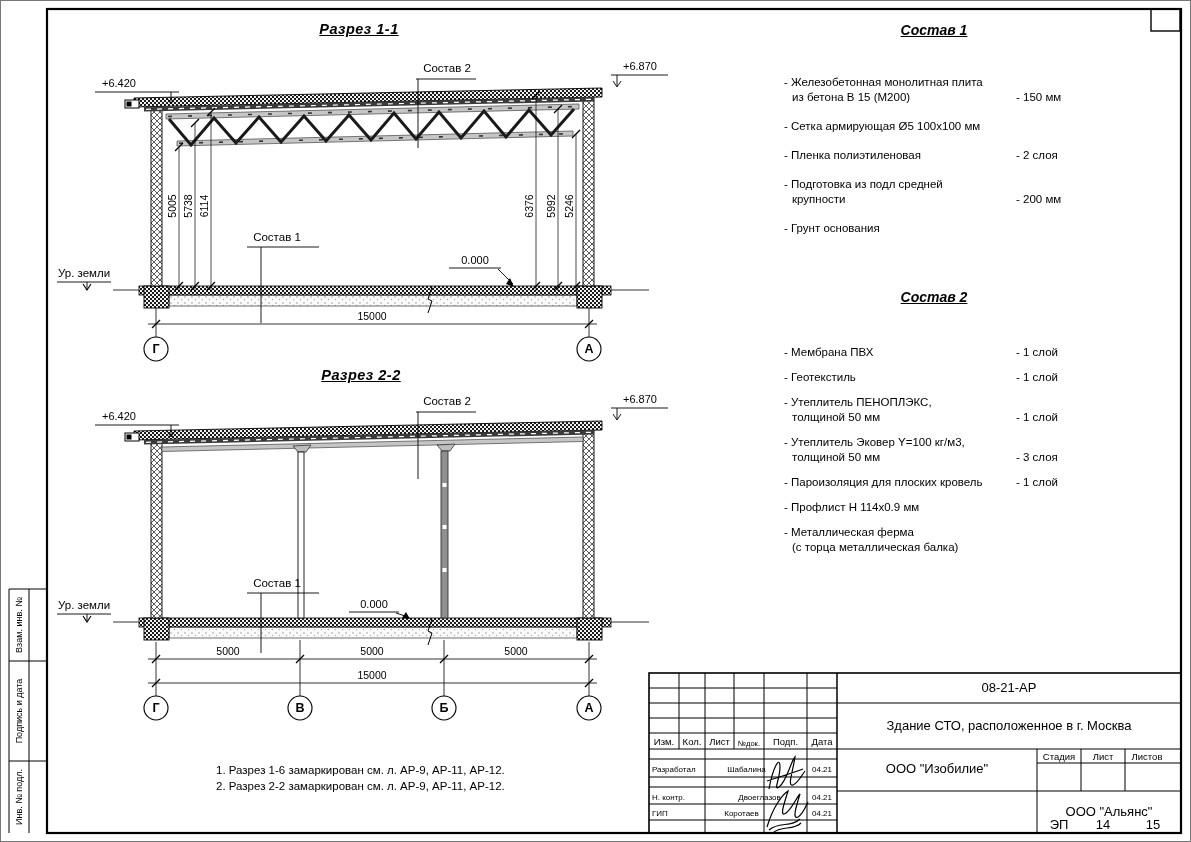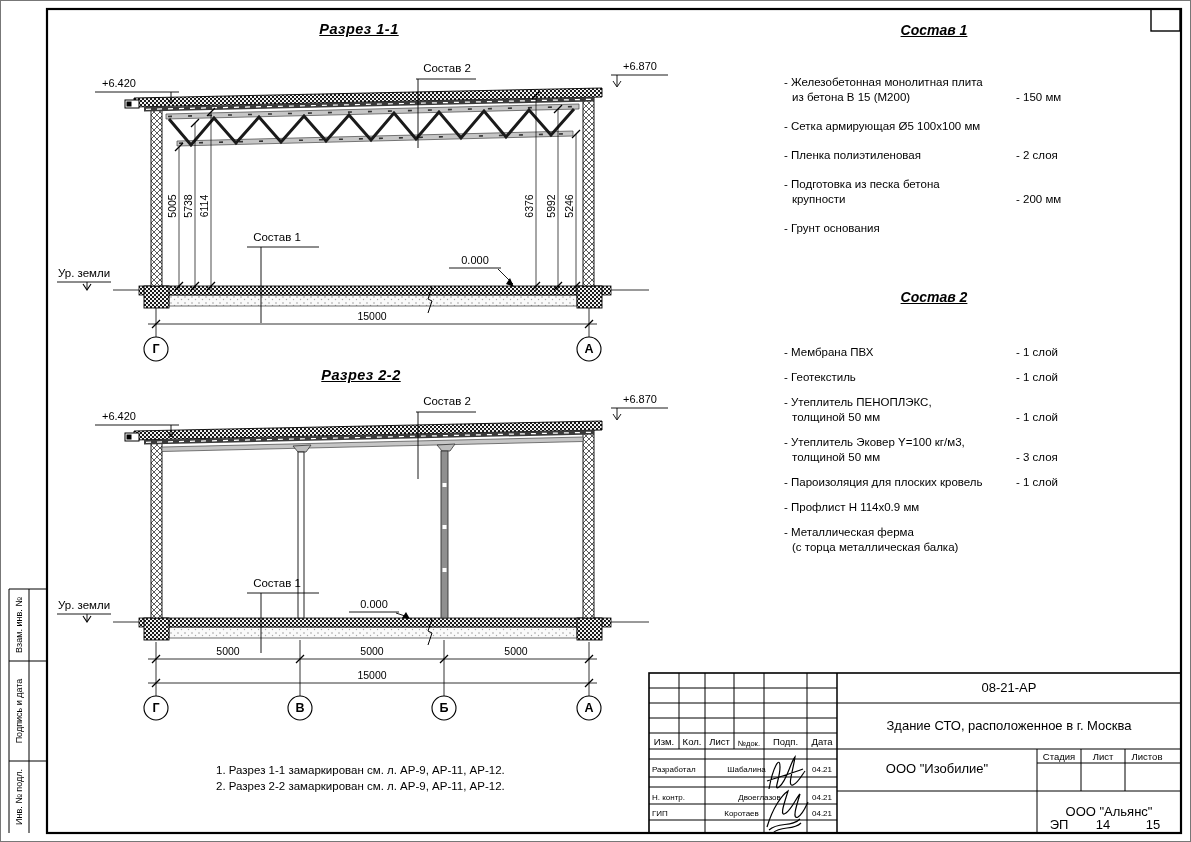--- a/index.html
+++ b/index.html
@@ -310,21 +310,21 @@
     <div class="ci-val"></div>
   </div>
   <div class="ci">
     <div class="ci-text">
           <div>- Пленка полиэтиленовая</div>
         </div>
     <div class="ci-val">-  2 слоя</div>
   </div>
   <div class="ci">
     <div class="ci-text">
-          <div>- Подготовка из песка бетона</div>
+          <div>- Подготовка из подл средней</div>
           <div class="ind">крупности</div>
         </div>
     <div class="ci-val">- 200 мм</div>
   </div>
   <div class="ci">
     <div class="ci-text">
           <div>- Грунт основания</div>
         </div>
     <div class="ci-val"></div>
   </div>
@@ -373,21 +373,21 @@
   <div class="ci">
     <div class="ci-text">
           <div>- Металлическая ферма</div>
           <div class="ind">(с торца металлическая балка)</div>
         </div>
     <div class="ci-val"></div>
   </div>
 </div>
 
 <div class="t note" style="left:215px;top:761px;">
-  <div>1. Разрез 1-1 замаркирован см. л. АР-9, АР-11, АР-12.</div>
+  <div>1. Разрез 1-6 замаркирован см. л. АР-9, АР-11, АР-12.</div>
   <div>2. Разрез 2-2 замаркирован см. л. АР-9, АР-11, АР-12.</div>
 </div>
 
 <span class="t tb c" style="left:648px;top:734px;width:30px;">Изм.</span>
 <span class="t tb c" style="left:678px;top:734px;width:26px;">Кол.</span>
 <span class="t tb c" style="left:704px;top:734px;width:29px;">Лист</span>
 <span class="t tb-xs c" style="left:733px;top:736px;width:30px;">№док.</span>
 <span class="t tb c" style="left:763px;top:734px;width:43px;">Подп.</span>
 <span class="t tb c" style="left:806px;top:734px;width:30px;">Дата</span>
 

